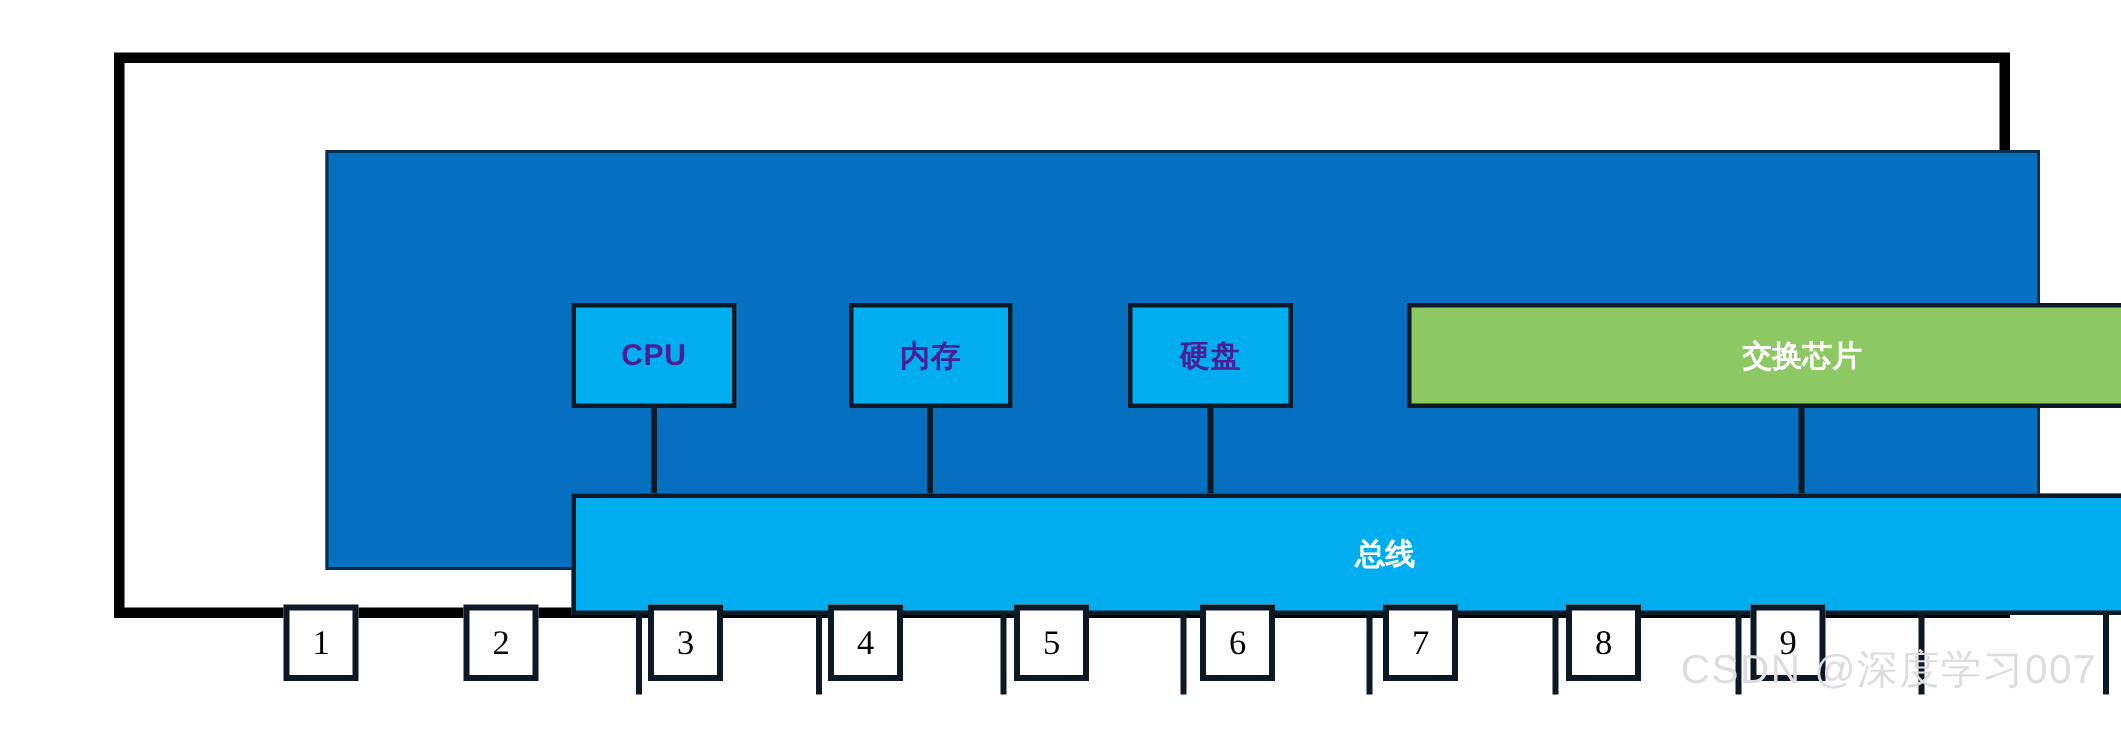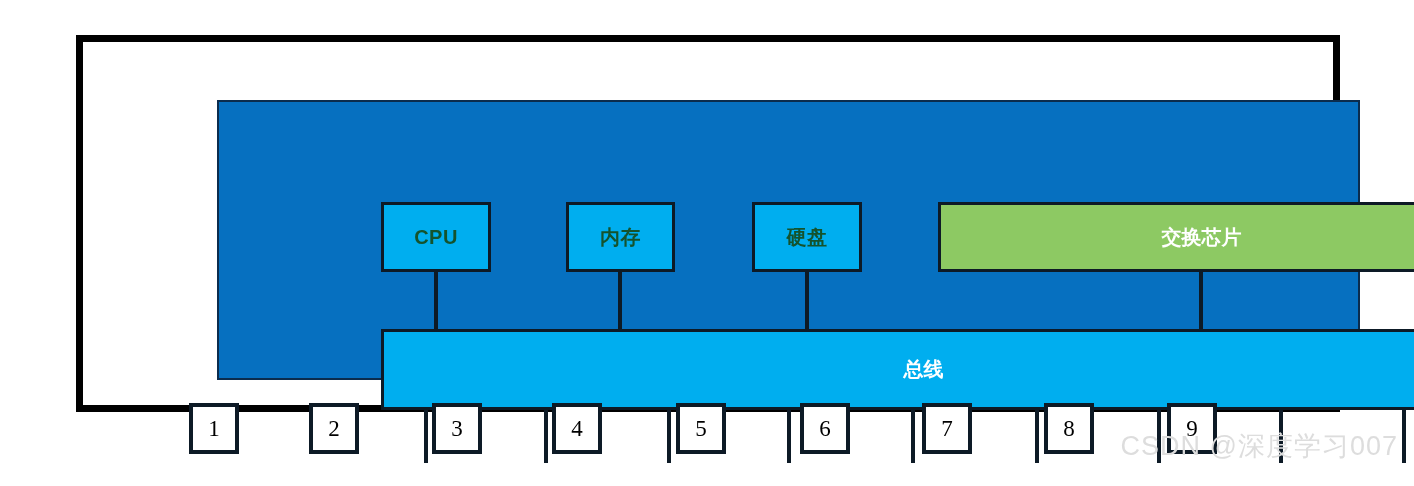--- a/index.html
+++ b/index.html
@@ -43,21 +43,21 @@
   .component-box {
     position: absolute;
     top: 100px;
     height: 70px;
     background: #00AEEF;
     border: 3px solid #0D1A26;
     box-sizing: border-box;
     display: flex;
     align-items: center;
     justify-content: center;
-    color: #14532d;
+    color: #4c1d95;
     font-size: 20px;
     font-weight: bold;
     letter-spacing: 0.5px;
   }
   #component-cpu   { left: 162px; width: 110px; }
   #component-memory{ left: 347px; width: 109px; }
   #component-disk  { left: 533px; width: 110px; }
 
   #component-switch-chip {
     position: absolute;

